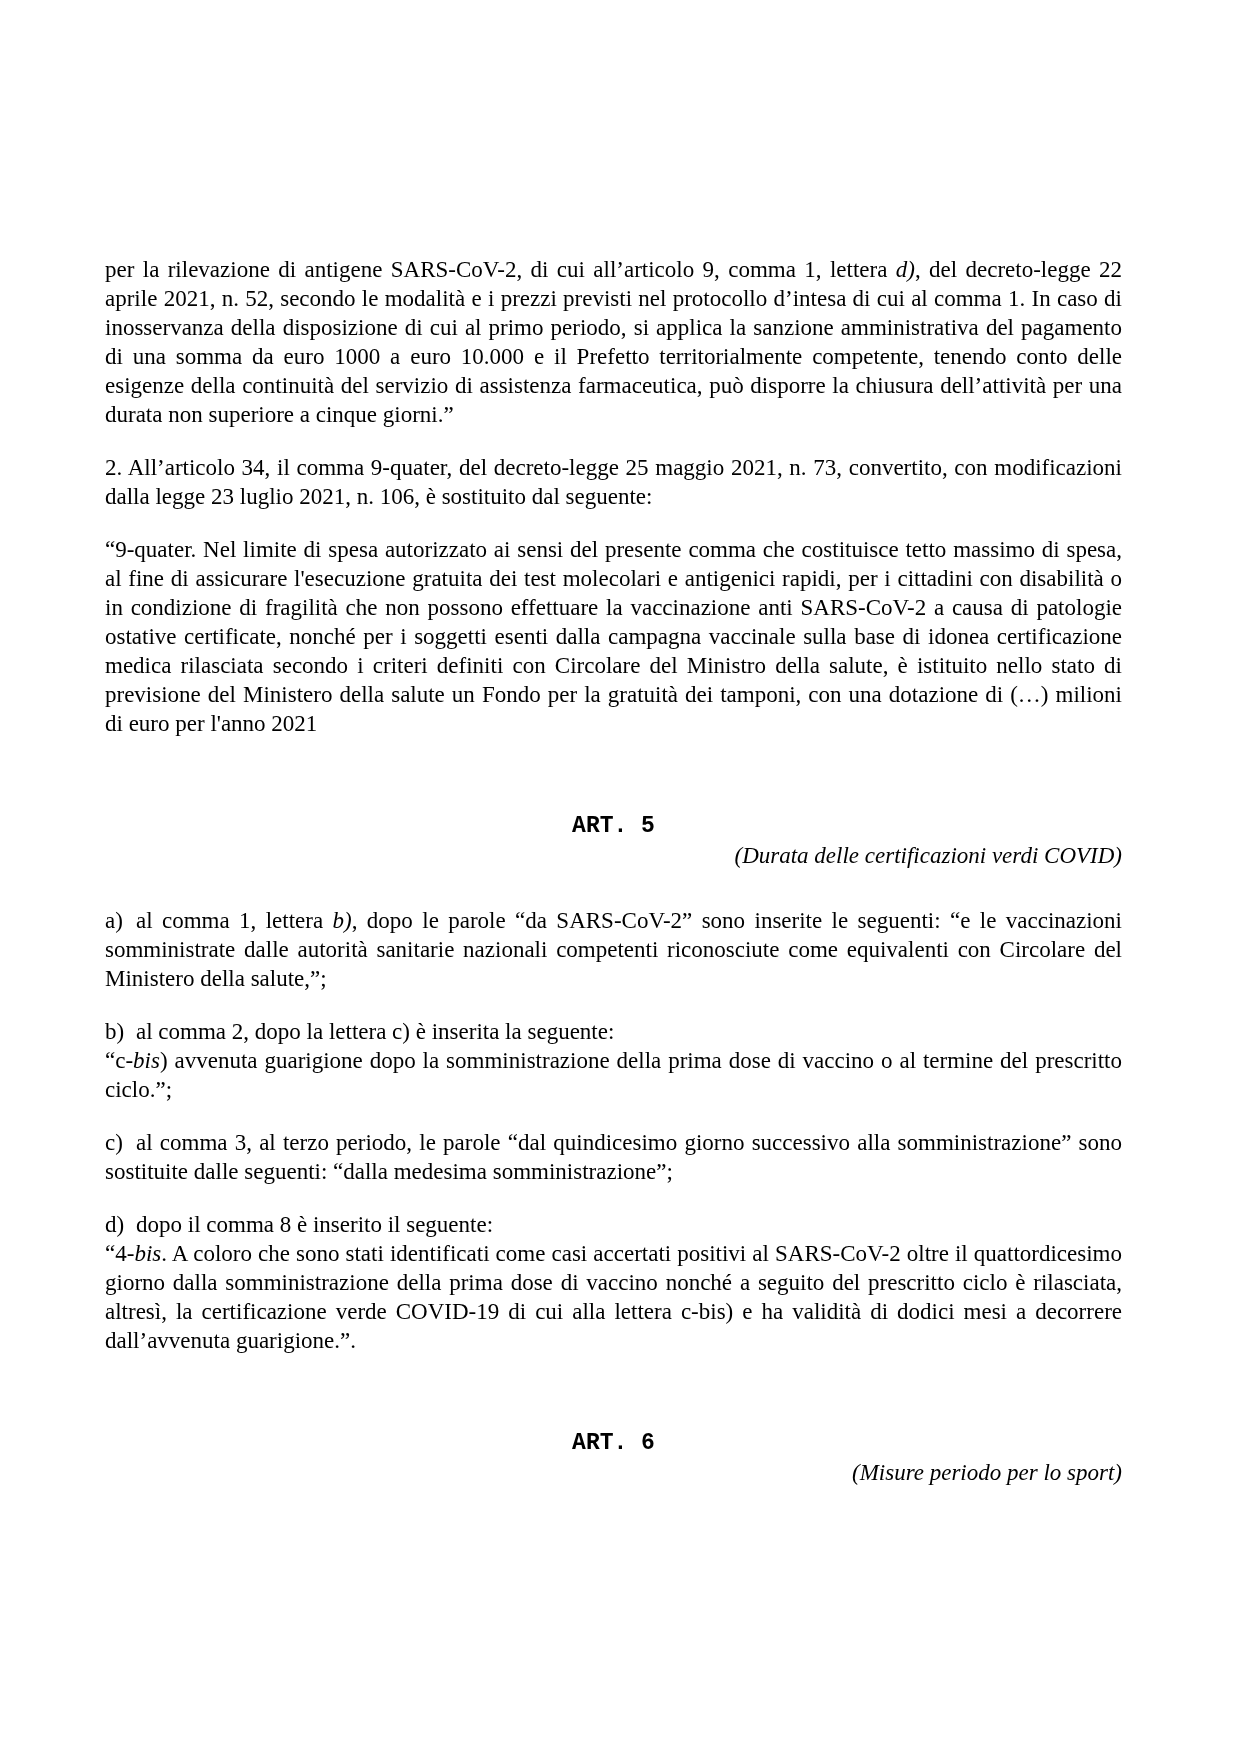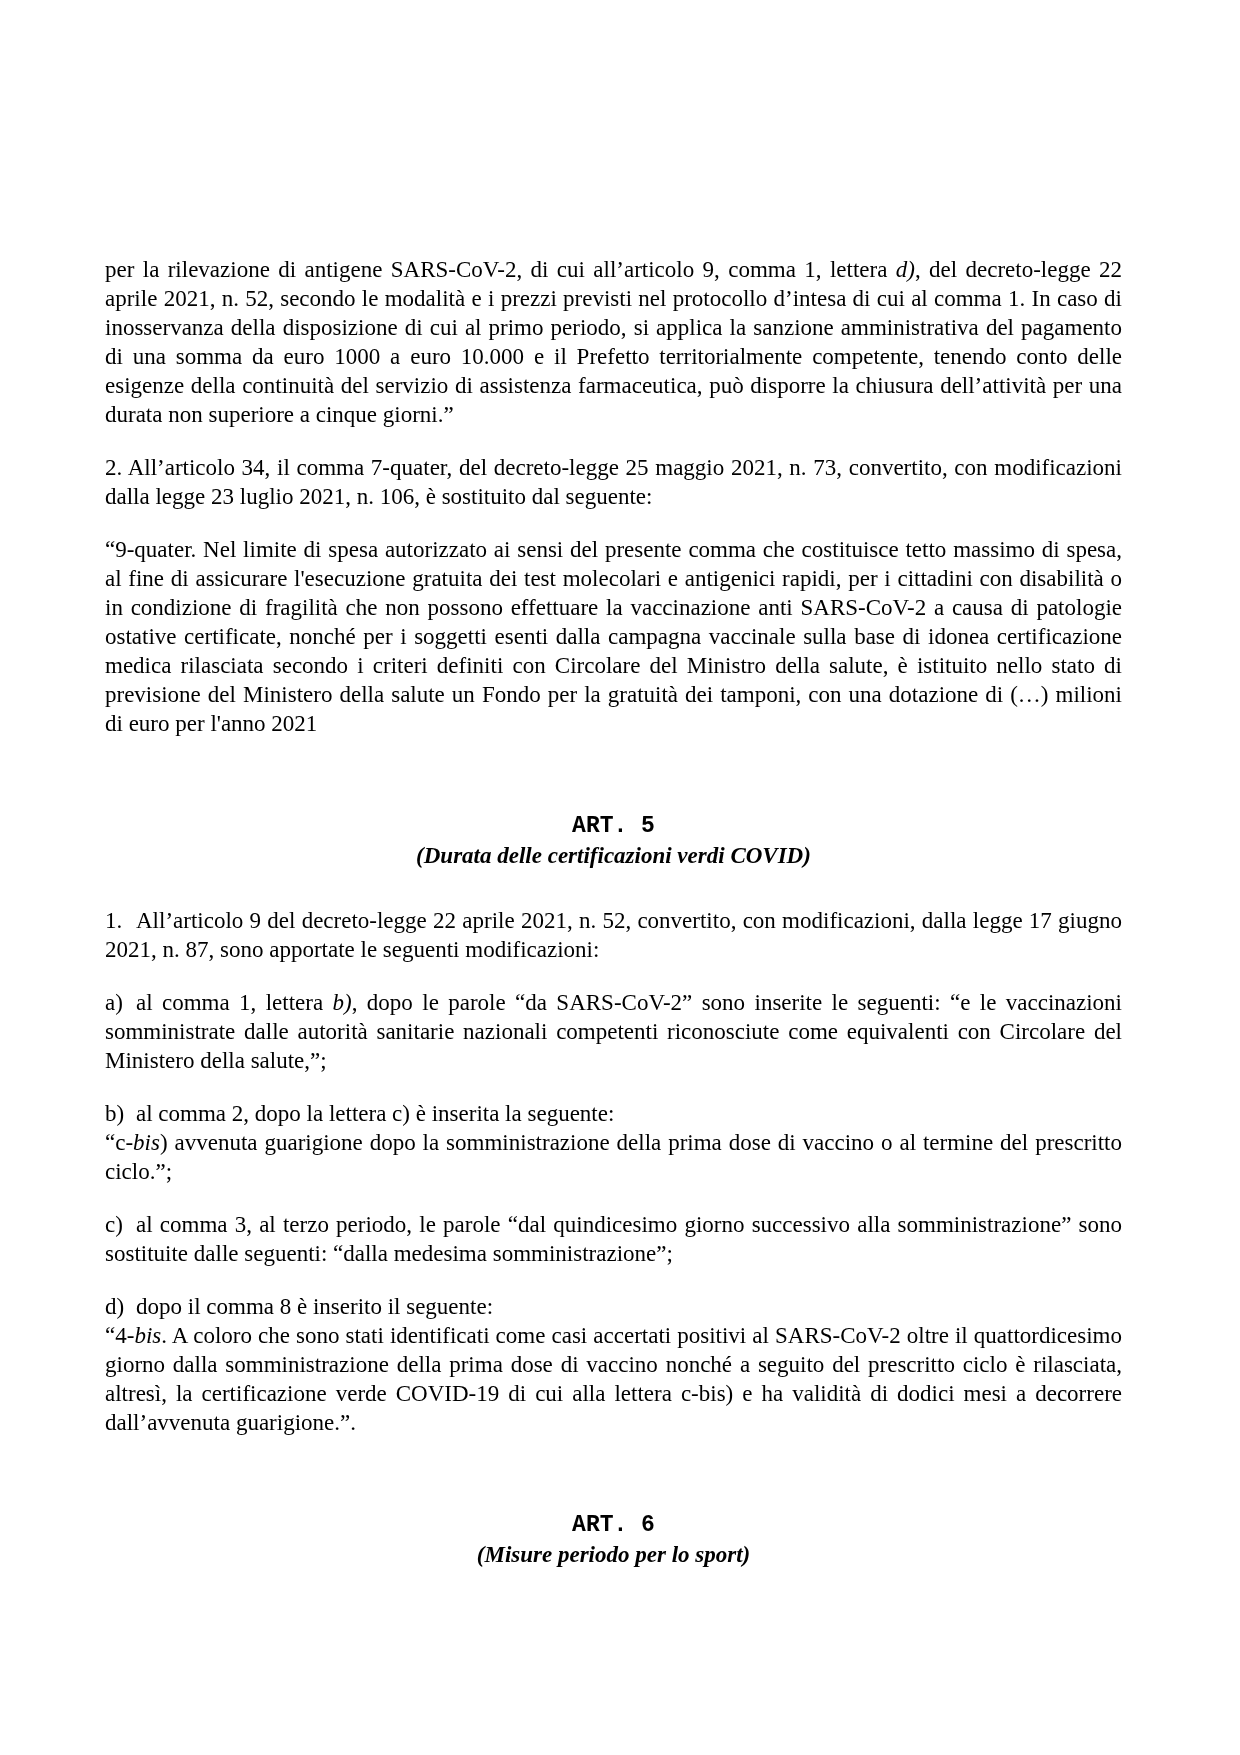--- a/index.html
+++ b/index.html
@@ -35,42 +35,42 @@
   .heading {
     margin: 74px 0 36px 0;
     text-align: center;
   }
   .heading.last { margin-bottom: 5px; }
   .art-title {
     font-weight: bold;
     font-family: Liberation Mono, monospace;
   }
   .art-subtitle {
-    font-weight: bold;
+    font-weight: normal;
     font-style: italic;
+    text-align: right;
   }
   .line { text-align: justify; }
 </style>
 </head>
 <body>
 
 <div class="page">
 
   <p class="block"><span>per la rilevazione di antigene SARS-CoV-2, di cui all’articolo 9, comma 1, lettera </span><em>d)</em><span>, del decreto-legge 22 aprile 2021, n. 52, secondo le modalità e i prezzi previsti nel protocollo d’intesa di cui al comma 1. In caso di inosservanza della disposizione di cui al primo periodo, si applica la sanzione amministrativa del pagamento di una somma da euro 1000 a euro 10.000 e il Prefetto territorialmente competente, tenendo conto delle esigenze della continuità del servizio di assistenza farmaceutica, può disporre la chiusura dell’attività per una durata non superiore a cinque giorni.”</span></p>
 
-  <p class="block">2. All’articolo 34, il comma 7-quater, del decreto-legge 25 maggio 2021, n. 73, convertito, con modificazioni dalla legge 23 luglio 2021, n. 106, è sostituito dal seguente:</p>
+  <p class="block">2. All’articolo 34, il comma 9-quater, del decreto-legge 25 maggio 2021, n. 73, convertito, con modificazioni dalla legge 23 luglio 2021, n. 106, è sostituito dal seguente:</p>
 
   <p class="block">“9-quater. Nel limite di spesa autorizzato ai sensi del presente comma che costituisce tetto massimo di spesa, al fine di assicurare l'esecuzione gratuita dei test molecolari e antigenici rapidi, per i cittadini con disabilità o in condizione di fragilità che non possono effettuare la vaccinazione anti SARS-CoV-2 a causa di patologie ostative certificate, nonché per i soggetti esenti dalla campagna vaccinale sulla base di idonea certificazione medica rilasciata secondo i criteri definiti con Circolare del Ministro della salute, è istituito nello stato di previsione del Ministero della salute un Fondo per la gratuità dei tamponi, con una dotazione di (…) milioni di euro per l'anno 2021</p>
 
   <div class="block heading">
     <div class="art-title">ART. 5</div>
     <div class="art-subtitle">(Durata delle certificazioni verdi COVID)</div>
   </div>
 
-  <p class="block"><span class="item-label">1.</span><span>All’articolo 9 del decreto-legge 22 aprile 2021, n. 52, convertito, con modificazioni, dalla legge 17 giugno 2021, n. 87, sono apportate le seguenti modificazioni:</span></p>
 
   <p class="block"><span class="item-label">a)</span><span>al comma 1, lettera </span><em>b)</em><span>, dopo le parole “da SARS-CoV-2” sono inserite le seguenti: “e le vaccinazioni somministrate dalle autorità sanitarie nazionali competenti riconosciute come equivalenti con Circolare del Ministero della salute,”;</span></p>
 
   <div class="block">
     <div class="line"><span class="item-label">b)</span><span>al comma 2, dopo la lettera c) è inserita la seguente:</span></div>
     <div class="line"><span>“c-</span><em>bis</em><span>) avvenuta guarigione dopo la somministrazione della prima dose di vaccino o al termine del prescritto ciclo.”;</span></div>
   </div>
 
   <p class="block"><span class="item-label">c)</span><span>al comma 3, al terzo periodo, le parole “dal quindicesimo giorno successivo alla somministrazione” sono sostituite dalle seguenti: “dalla medesima somministrazione”;</span></p>
 

